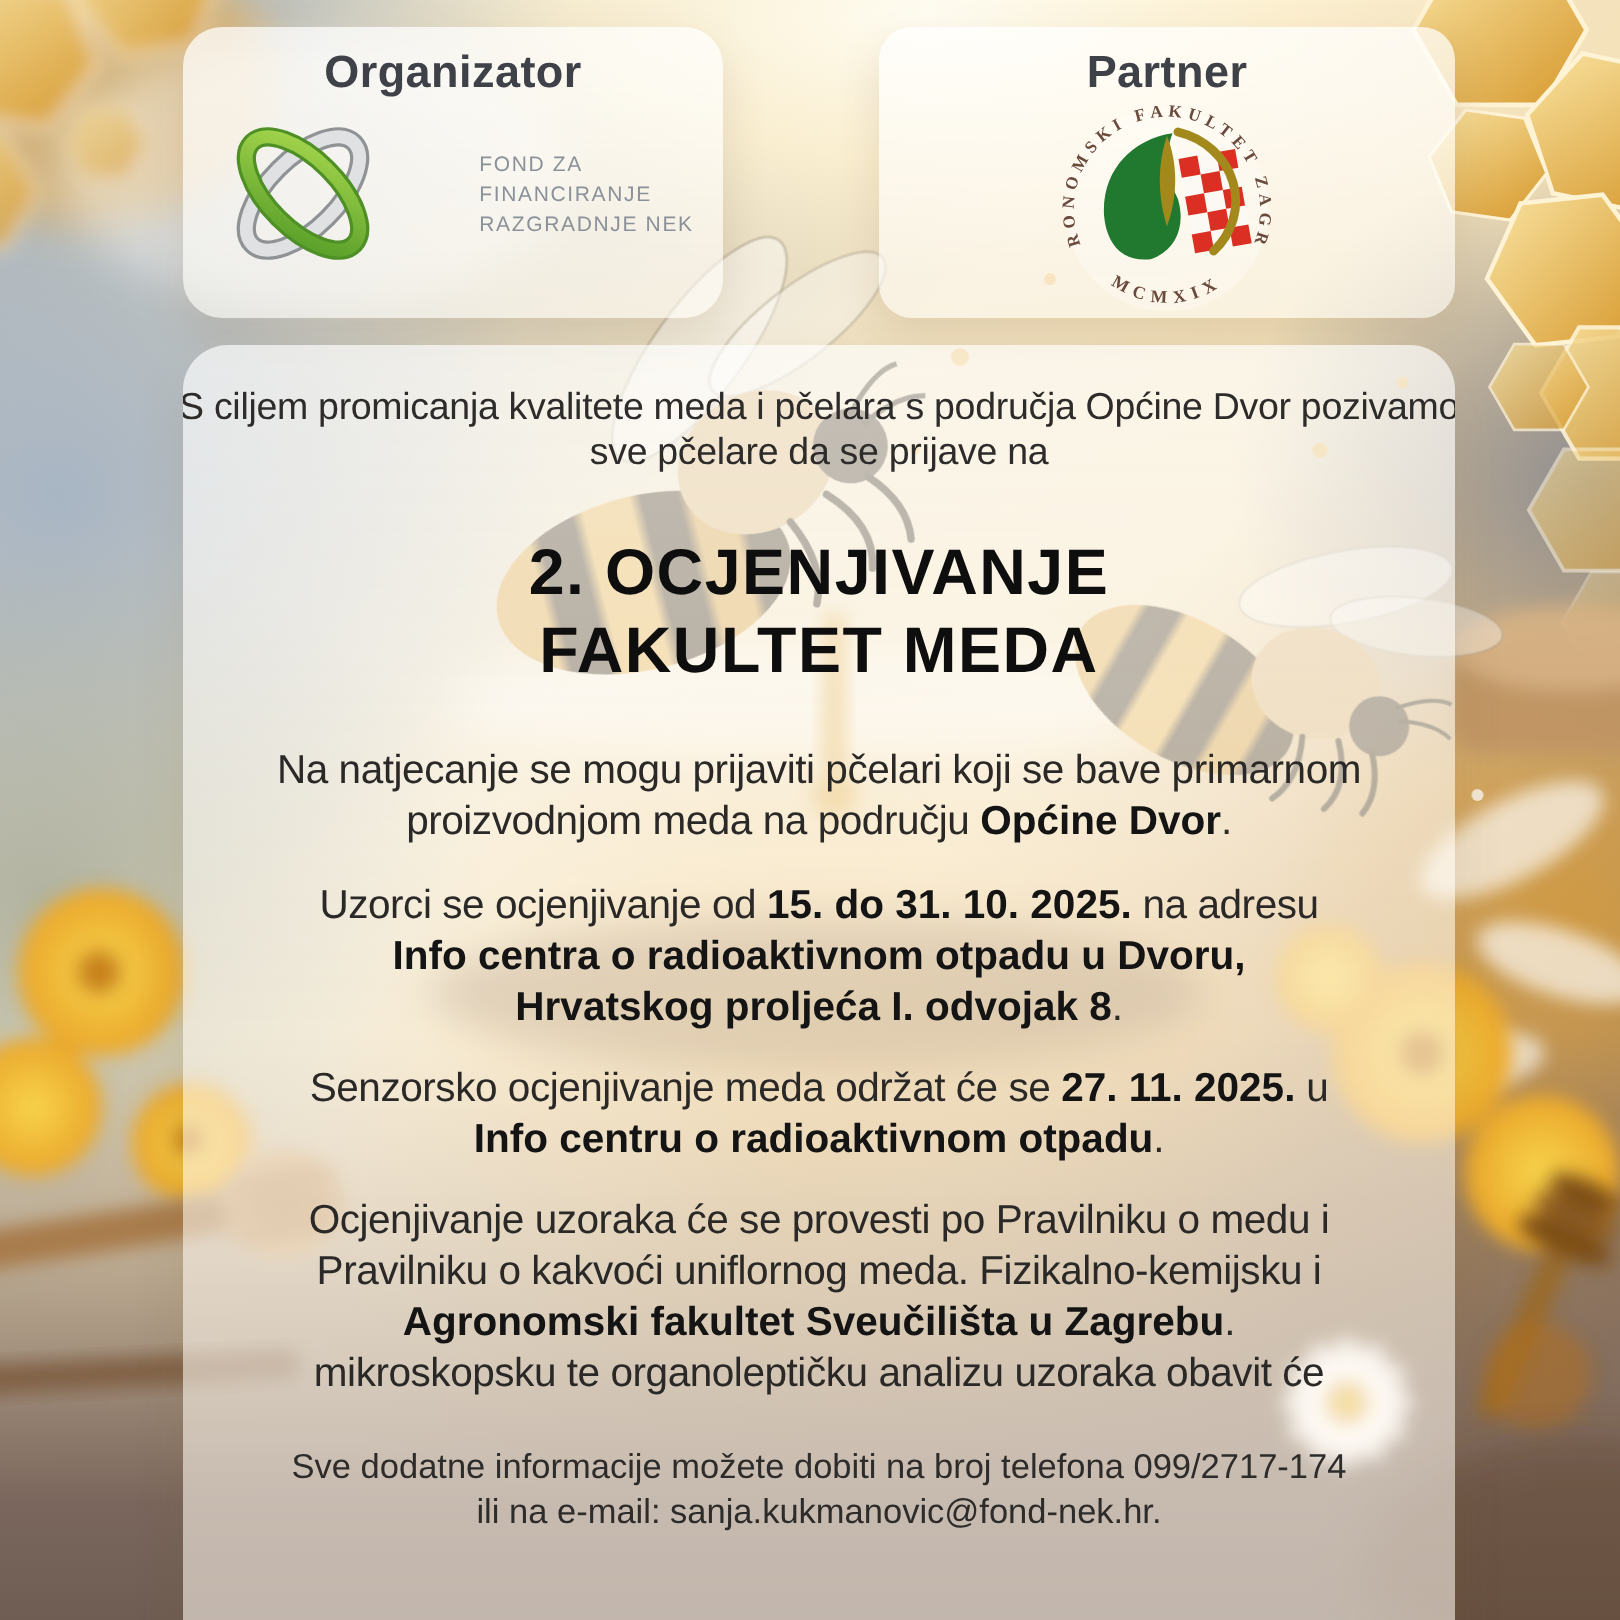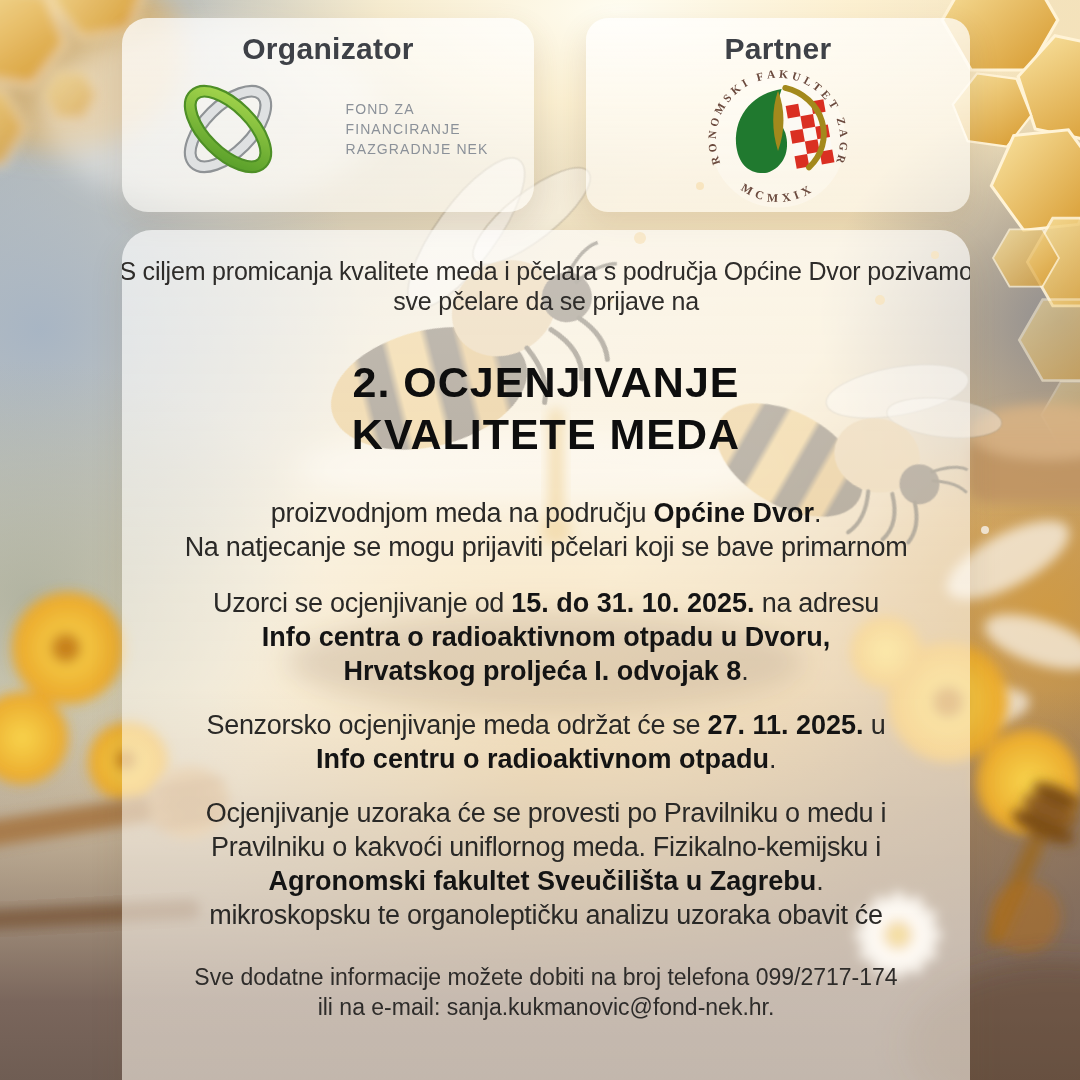--- a/index.html
+++ b/index.html
@@ -7,21 +7,21 @@
     position:relative;width:1080px;height:1080px;overflow:hidden;
     font-family:"Liberation Sans","DejaVu Sans",sans-serif;
     background:#e9dcc0;
   }
   .bg{position:absolute;left:0;top:0;z-index:0;}
   .card{
     position:absolute;z-index:2;border-radius:26px;overflow:hidden;
     background:linear-gradient(180deg,rgba(255,255,255,.72),rgba(255,252,246,.60));
     box-shadow:0 12px 30px rgba(110,80,40,.14);
   }
-  .card-organizer{left:122px;top:18px;width:412px;height:194px;}
+  .card-organizer{left:122px;top:18px;width:360px;height:194px;}
   .card-partner{left:586px;top:18px;width:384px;height:194px;border-radius:22px;}
   .card h2{
     margin:13px 0 0;text-align:center;font-size:30px;font-weight:700;
     color:#3e4147;letter-spacing:.3px;line-height:36px;
   }
   .org-row{display:flex;align-items:center;justify-content:center;gap:28px;margin-top:2px;}
   .org-text{font-size:14px;line-height:20px;letter-spacing:1.1px;color:#8b9199;text-align:left;}
   .org-text span{display:block;margin-left:30px;}
   .seal-wrap{display:flex;justify-content:center;margin-top:0;}
   .main-card{
@@ -294,26 +294,26 @@
 
   <div class="main-card">
     <div class="content">
       <p class="intro">
         <span class="line">S ciljem promicanja kvalitete meda i pčelara s područja Općine Dvor pozivamo</span>
         <span class="line">sve pčelare da se prijave na</span>
       </p>
 
       <h1 class="title">
         <span class="line">2. OCJENJIVANJE</span>
-        <span class="line">KVALITETE MEDA</span>
+        <span class="line">FAKULTET MEDA</span>
       </h1>
 
       <p class="body-p p1">
+        <span class="line"><span>Na natjecanje se mogu prijaviti pčelari koji se bave primarnom</span></span>
         <span class="line"><span>proizvodnjom meda na području </span><span class="b">Općine Dvor</span><span>.</span></span>
-        <span class="line"><span>Na natjecanje se mogu prijaviti pčelari koji se bave primarnom</span></span>
       </p>
 
       <p class="body-p p2">
         <span class="line"><span>Uzorci se ocjenjivanje od </span><span class="b">15. do 31. 10. 2025.</span><span> na adresu</span></span>
         <span class="line"><span class="b">Info centra o radioaktivnom otpadu u Dvoru,</span></span>
         <span class="line"><span class="b">Hrvatskog proljeća I. odvojak 8</span><span>.</span></span>
       </p>
 
       <p class="body-p p3">
         <span class="line"><span>Senzorsko ocjenjivanje meda održat će se </span><span class="b">27. 11. 2025.</span><span> u</span></span>

